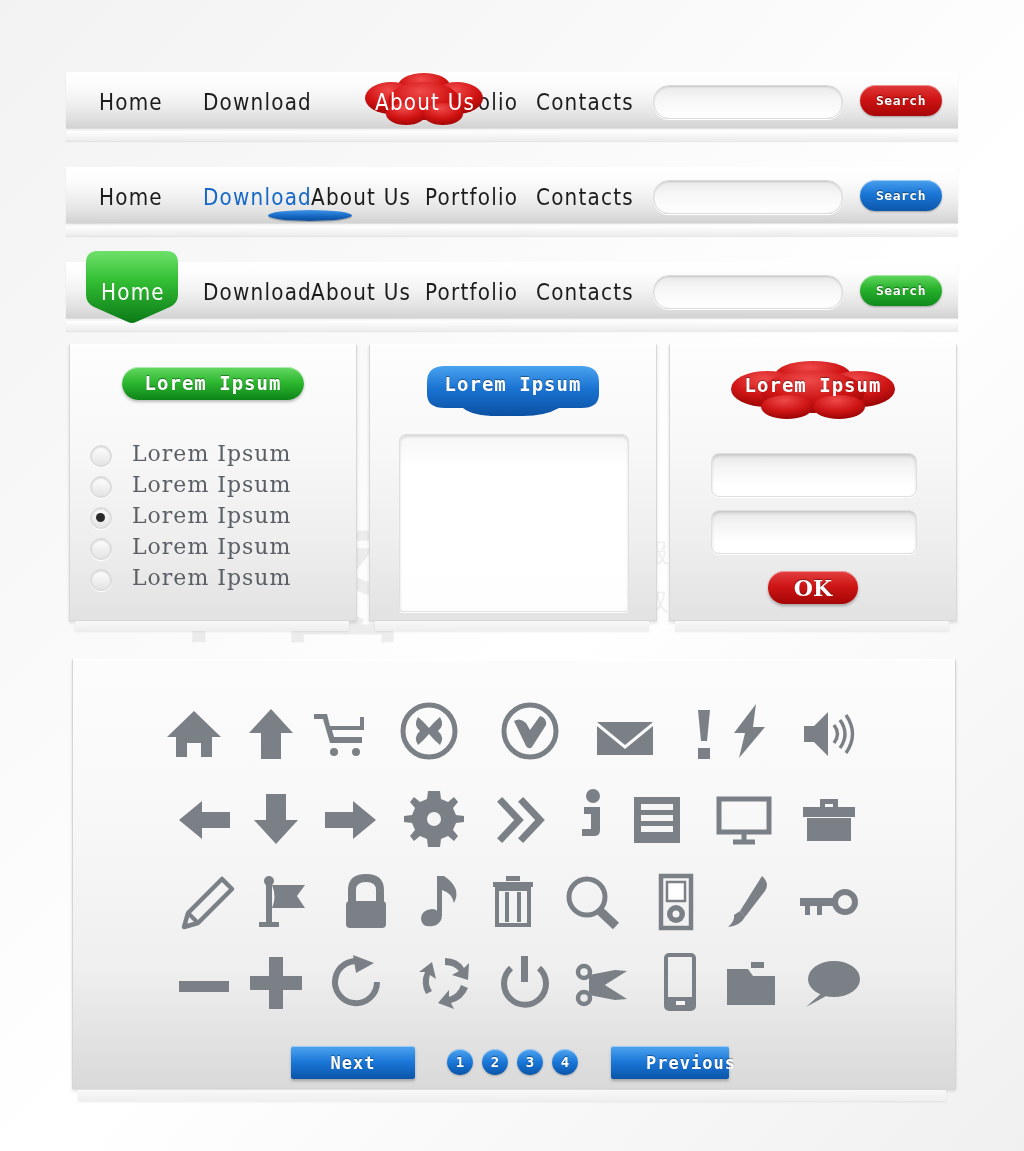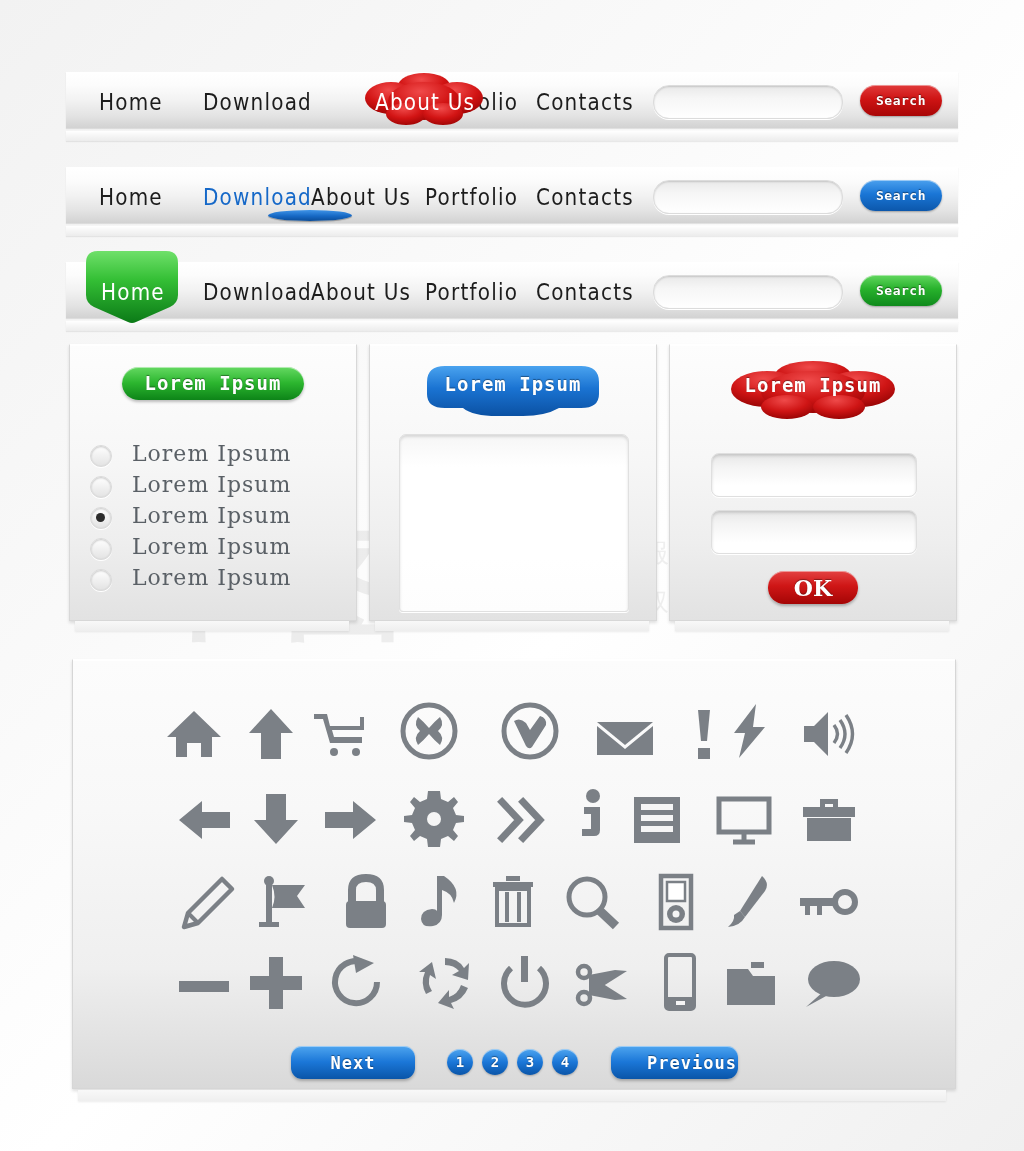--- a/index.html
+++ b/index.html
@@ -138,21 +138,21 @@
   }
   .iconpanelfoot{
     position:absolute;left:78px;top:1090px;width:868px;height:11px;
     background:linear-gradient(180deg,#f8f8f8 0%,#efefef 100%);
     box-shadow:0 1px 2px rgba(0,0,0,.08);
   }
   .icon{position:absolute;width:62px;height:62px;cursor:pointer;}
   .icon svg{display:block;width:62px;height:62px;}
 
   .pagebtn{
-    position:absolute;border-radius:11px;border:none;cursor:pointer;
+    position:absolute;border-radius:2px;border:none;cursor:pointer;
     font-family:"DejaVu Sans Mono",monospace;font-size:17px;font-weight:bold;color:#fff;
     letter-spacing:1px;text-shadow:0 -1px 1px rgba(0,0,0,.4);
     background:linear-gradient(180deg,#4ea5ef 0%,#1b77d8 48%,#0a55a8 100%);
     box-shadow:inset 0 1px 0 rgba(255,255,255,.45),0 2px 3px rgba(0,0,0,.25);
     text-align:center;padding:0;
   }
   .pagenum{
     position:absolute;top:1049px;width:26px;height:26px;border-radius:50%;
     background:linear-gradient(180deg,#4ea5ef 0%,#1b77d8 50%,#0a55a8 100%);
     box-shadow:inset 0 1px 0 rgba(255,255,255,.45),0 1px 2px rgba(0,0,0,.25);
@@ -559,15 +559,15 @@
       <ellipse cx="34" cy="26" rx="26" ry="18"></ellipse>
       <path d="M24 38 L6 54 L28 42 Z"></path>
     </svg>
   </div>
 
   <button class="pagebtn" style="left:291px;top:1046px;width:124px;height:33px;line-height:32px;">Next</button>
   <div class="pagenum" style="left:447px;">1</div>
   <div class="pagenum" style="left:482px;">2</div>
   <div class="pagenum" style="left:517px;">3</div>
   <div class="pagenum" style="left:552px;">4</div>
-  <button class="pagebtn" style="left:611px;top:1046px;width:127px;height:33px;line-height:32px;padding-left:35px;">Previous</button>
+  <button class="pagebtn" style="left:611px;top:1046px;width:118px;height:33px;line-height:32px;padding-left:35px;">Previous</button>
 
 </div>
 
 </body></html>

